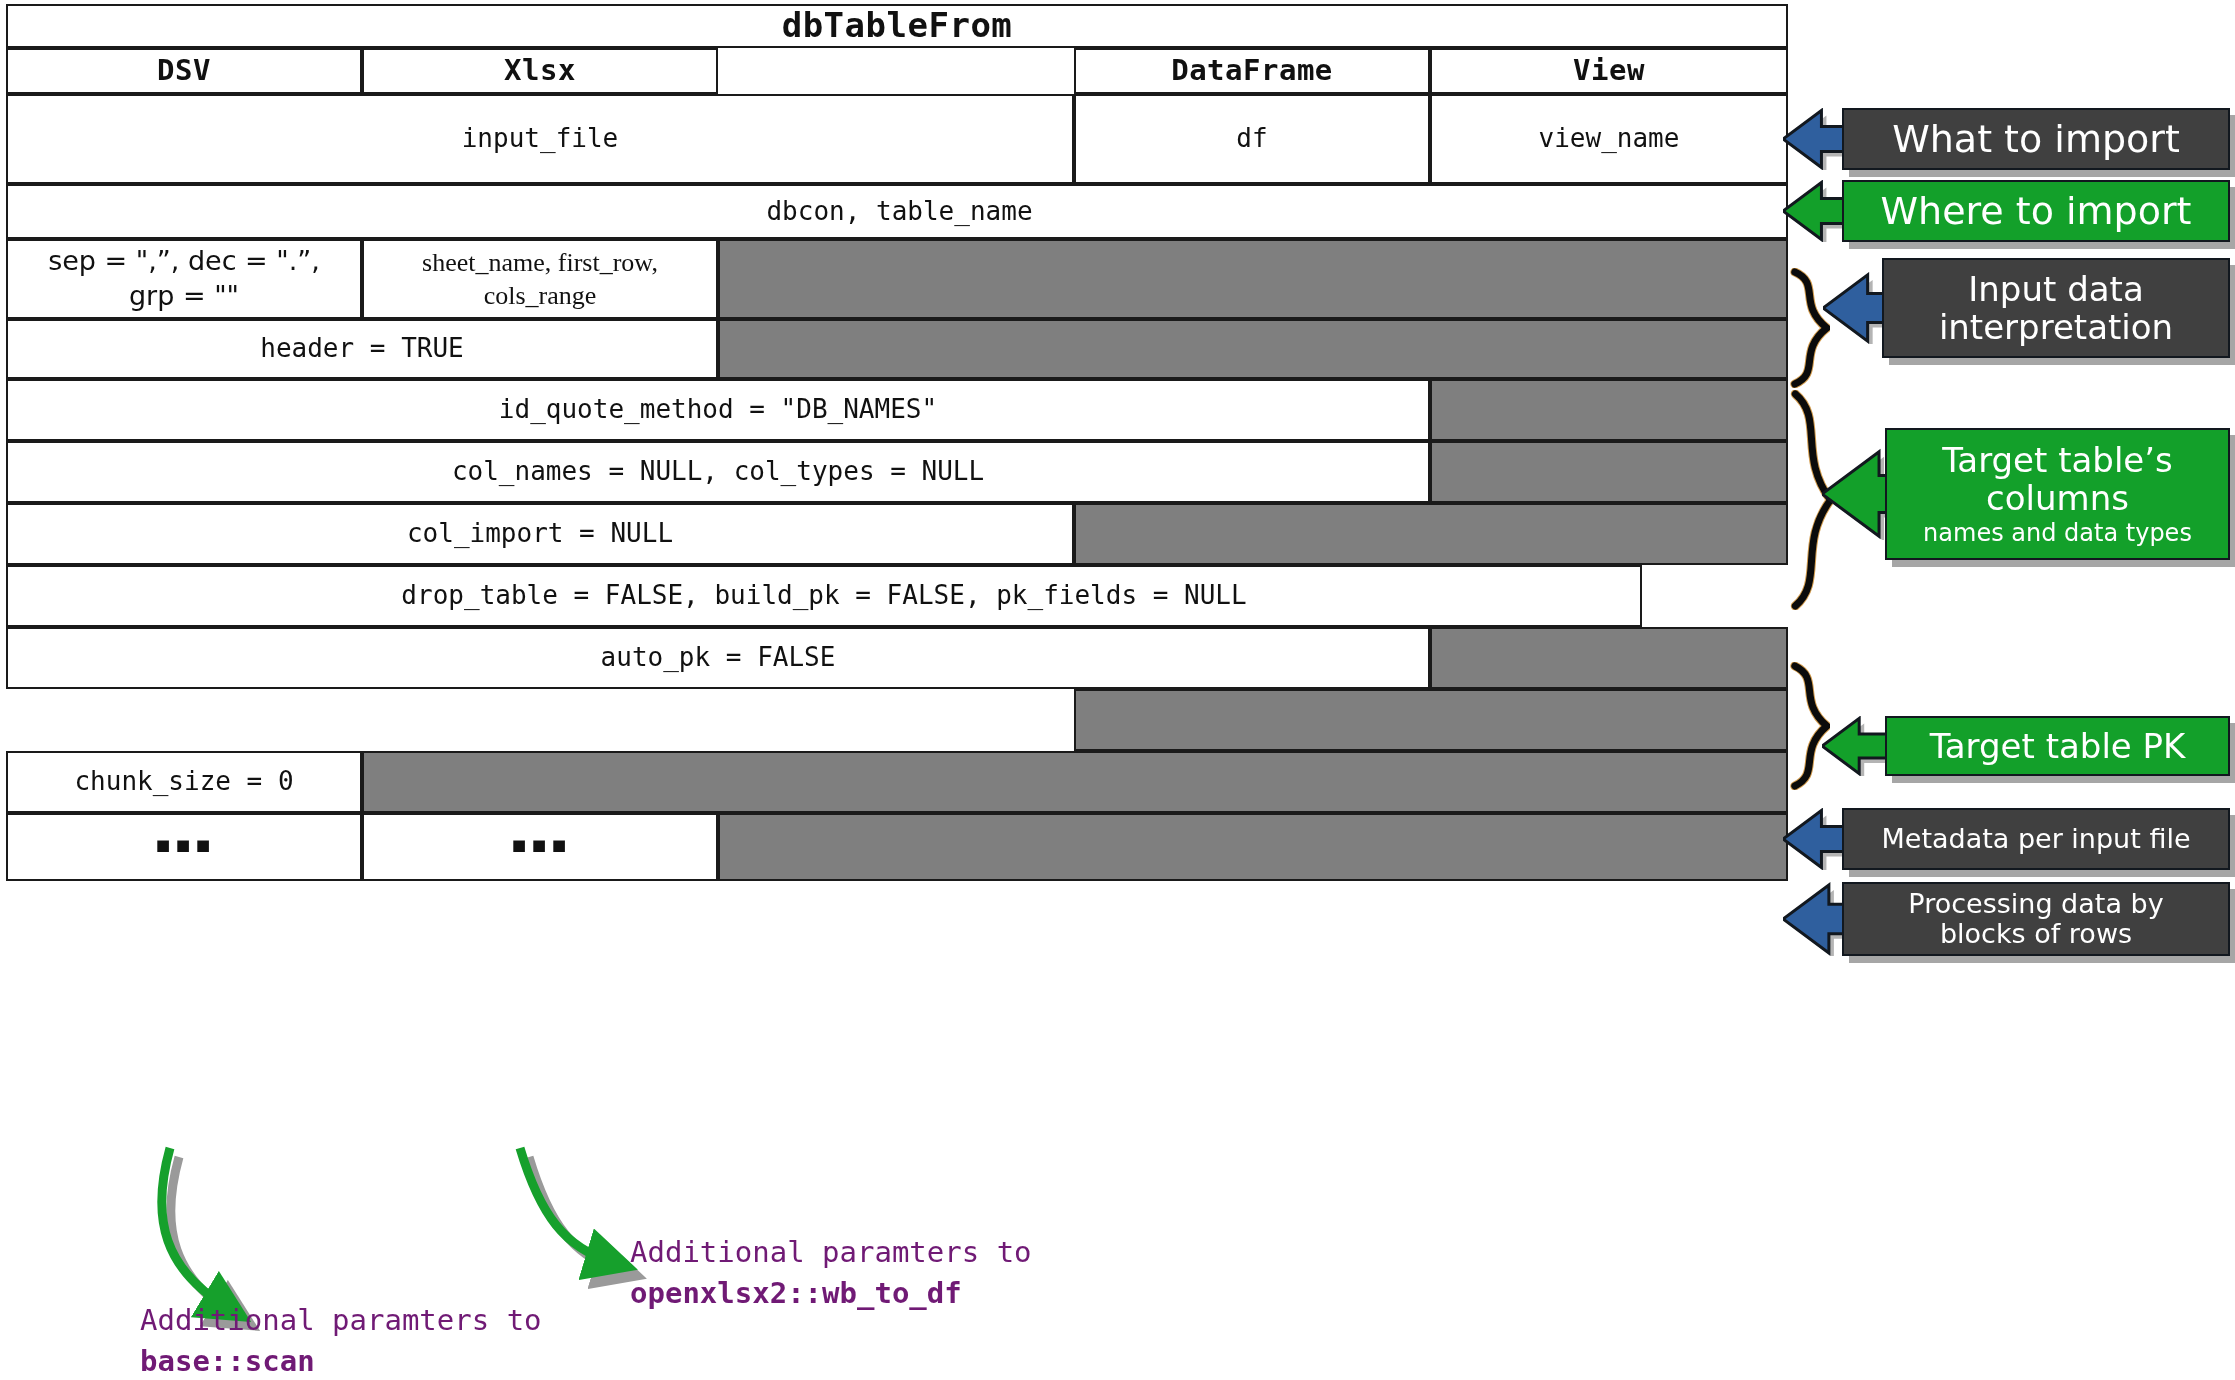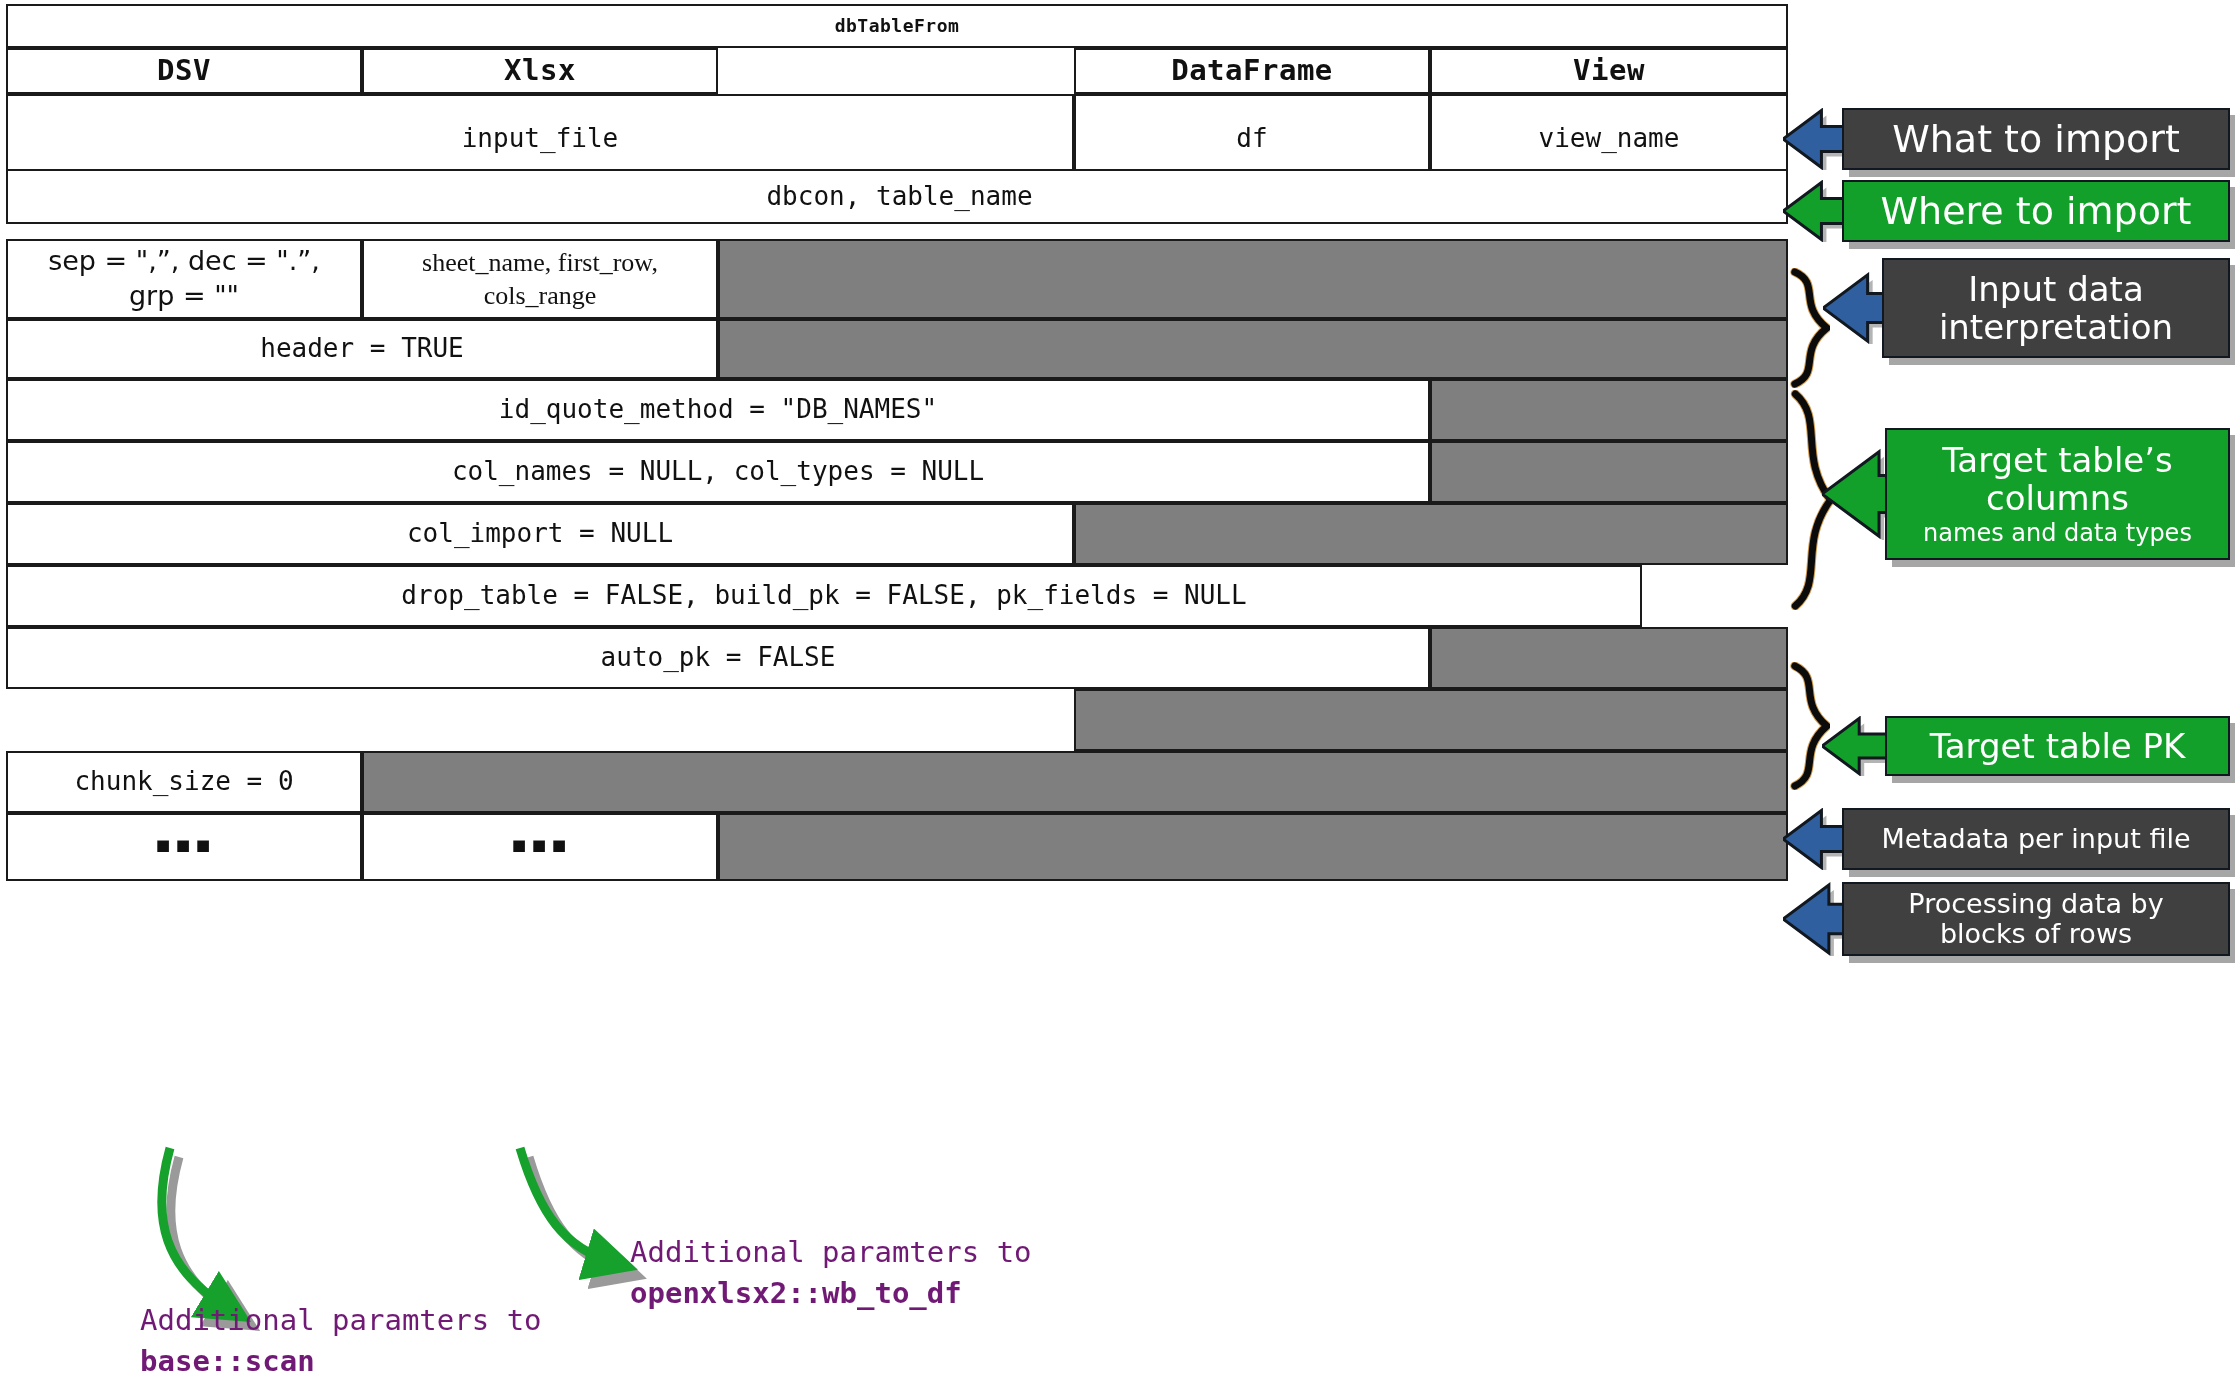--- a/index.html
+++ b/index.html
@@ -31,21 +31,21 @@
     text-align: center;
     font-family: "DejaVu Sans Mono", monospace;
     font-size: 26px;
     color: #111111;
     line-height: 1.28;
     padding: 2px 6px;
     white-space: pre-line;
     overflow: hidden;
   }
   .cell.gray { background: #7f7f7f; }
-  .cell.title  { font-weight: bold; font-size: 18px; letter-spacing: .5px; }
+  .cell.title  { font-weight: bold; font-size: 34px; letter-spacing: .5px; }
   .cell.header { font-weight: bold; font-size: 29px; letter-spacing: .5px; }
   .cell.sans   { font-family: "DejaVu Sans", sans-serif; font-size: 27px; }
   .cell.dots   { font-weight: bold; font-size: 30px; align-items: flex-end; padding-bottom: 16px; letter-spacing: 2px; }
 
   
   .callout {
     position: absolute;
     display: flex;
     align-items: center;
     justify-content: center;
@@ -88,21 +88,21 @@
 
   <div id="grid">
       <div class="cell title" style="left: 0px; top: 0px; width: 1782px; height: 44px;">dbTableFrom</div>
       <div class="cell header" style="left: 0px; top: 44px; width: 356px; height: 46px;">DSV</div>
       <div class="cell header" style="left: 356px; top: 44px; width: 356px; height: 46px;">Xlsx</div>
       <div class="cell header" style="left: 1068px; top: 44px; width: 356px; height: 46px;">DataFrame</div>
       <div class="cell header" style="left: 1424px; top: 44px; width: 358px; height: 46px;">View</div>
       <div class="cell" style="left: 0px; top: 90px; width: 1068px; height: 90px;">input_file</div>
       <div class="cell" style="left: 1068px; top: 90px; width: 356px; height: 90px;">df</div>
       <div class="cell" style="left: 1424px; top: 90px; width: 358px; height: 90px;">view_name</div>
-      <div class="cell" style="left: 0px; top: 165px; width: 1782px; height: 55px; padding-left: 11px;">dbcon, table_name</div>
+      <div class="cell" style="left: 0px; top: 180px; width: 1782px; height: 55px; padding-left: 11px;">dbcon, table_name</div>
       <div class="cell sans" style="left: 0px; top: 235px; width: 356px; height: 80px;">sep = ",”, dec = ".”,
 grp = ""</div>
       <div class="cell" style="left: 356px; top: 235px; width: 356px; height: 80px; font-family: Liberation Serif, serif;">sheet_name, first_row,
 cols_range</div>
       <div class="cell gray" style="left: 712px; top: 235px; width: 1070px; height: 80px;"></div>
       <div class="cell" style="left: 0px; top: 315px; width: 712px; height: 60px;">header = TRUE</div>
       <div class="cell gray" style="left: 712px; top: 315px; width: 1070px; height: 60px;"></div>
       <div class="cell" style="left: 0px; top: 375px; width: 1424px; height: 62px;">id_quote_method = "DB_NAMES"</div>
       <div class="cell gray" style="left: 1424px; top: 375px; width: 358px; height: 62px;"></div>
       <div class="cell" style="left: 0px; top: 437px; width: 1424px; height: 62px;">col_names = NULL, col_types = NULL</div>

